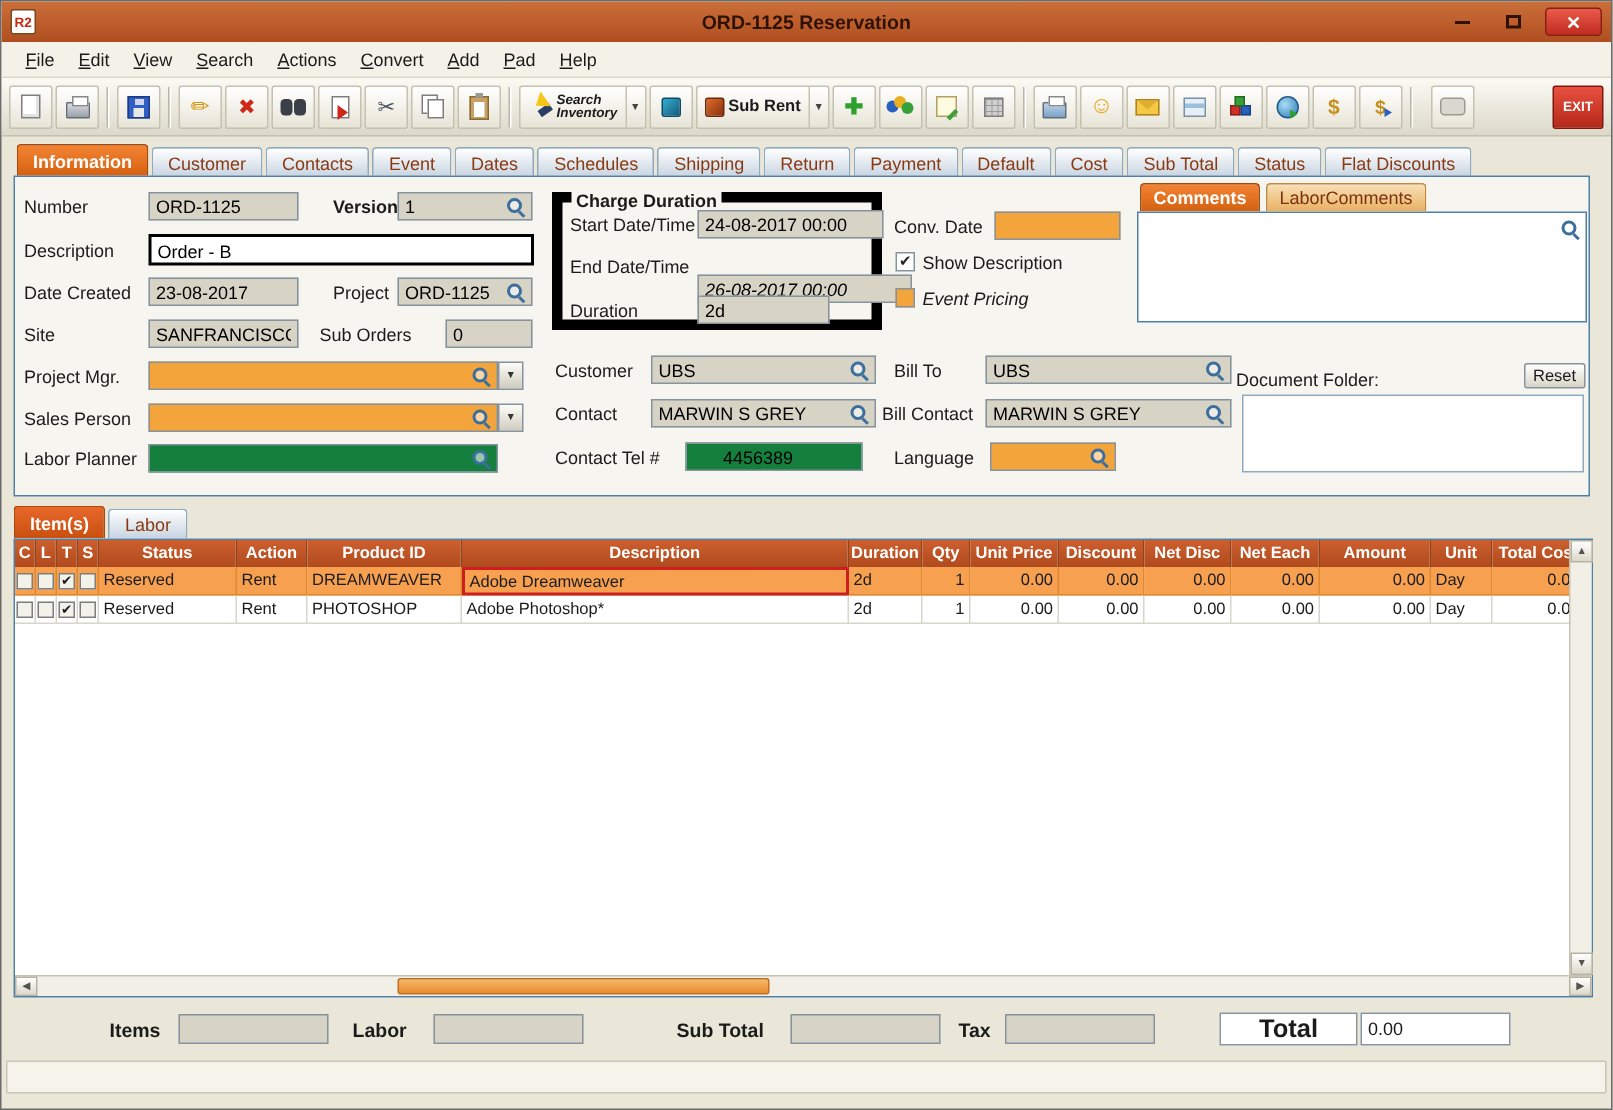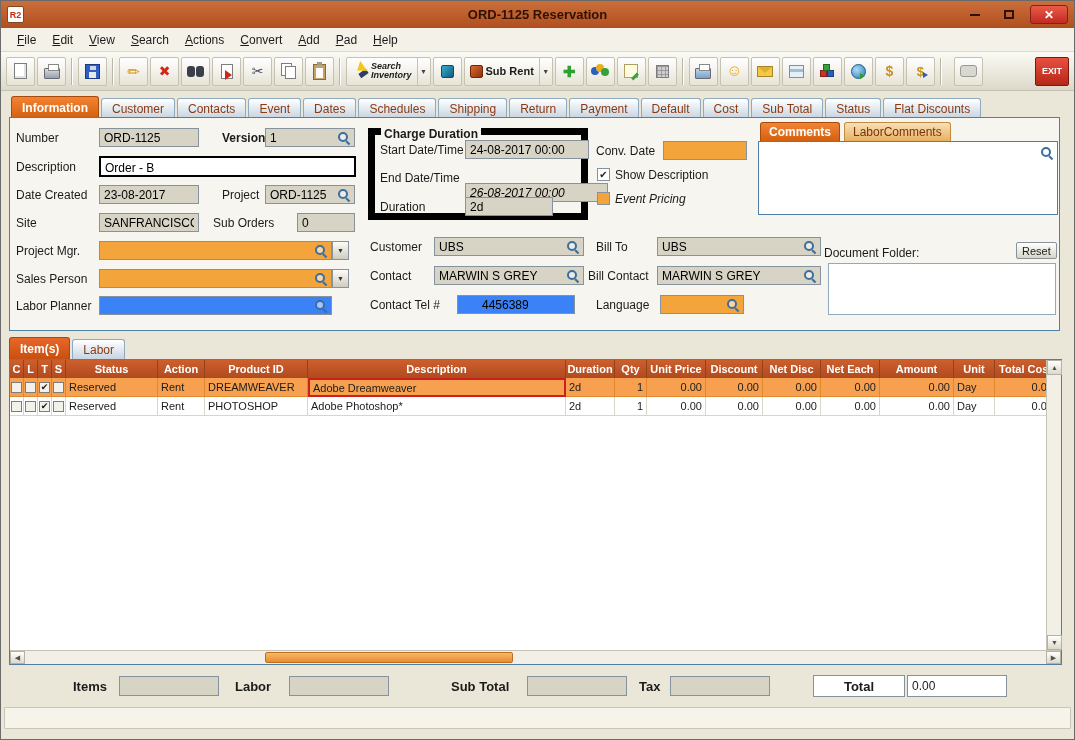--- a/index.html
+++ b/index.html
@@ -75,21 +75,21 @@
 
   
   .tabs { position:absolute; left:10px; top:95px; height:22px; display:flex; gap:2px; align-items:flex-end; }
   .tab { height:20px; padding:0 10px; display:flex; align-items:center; background:linear-gradient(#ffffff,#c7d4e1); border:1px solid #8fa9bf; border-bottom:none; border-radius:3px 3px 0 0; color:#8a3a12; white-space:nowrap; }
   .tab.sel { height:22px; background:linear-gradient(#f28433,#d4600f); border-color:#a8490e; color:#fff; font-weight:bold; }
 
   
   .info-panel { position:absolute; left:8px; top:116px; width:1051px; height:214px; background:#f7f5ef; border:1px solid #4f7ea6; }
   .lbl { position:absolute; white-space:nowrap; color:#1b1b1b; }
   .fld { position:absolute; height:19px; background:#d7d3c5; border:1px solid #86929e; display:flex; align-items:center; padding:0 4px; overflow:hidden; white-space:nowrap; color:#000; }
-  .fld.white { background:#3b82f6;padding-left:24px; }
+  .fld.white { background:#15803d;padding-left:24px; }
   .fld.orange { background:#f3a53c; }
   .fld.focus { background:#fff; border:2px solid #000; height:21px; }
   .fld .ftext { flex:1; overflow:hidden; }
   .mag { width:13px; height:13px; position:relative; display:inline-block; flex:none; }
   .mag::before { content:""; position:absolute; left:1px; top:1px; width:6px; height:6px; border:2px solid #3c6e9e; border-radius:50%; background:rgba(255,255,255,.55); }
   .mag::after { content:""; position:absolute; left:9px; top:9px; width:5px; height:2px; background:#3c6e9e; transform:rotate(45deg); transform-origin:left center; }
   .combo-btn { position:absolute; width:17px; height:19px; border:1px solid #86929e; background:linear-gradient(#fdfdf8,#cfccbe); display:flex; align-items:center; justify-content:center; font-size:7px; color:#333; }
   .grpbox { position:absolute; border:7px solid #000000; }
   .grp-title { position:absolute; top:-8px; left:6px; background:#f7f5ef; padding:0 3px; font-weight:bold; }
   .cb { position:absolute; width:13px; height:13px; border:1px solid #86929e; background:#fff; display:flex; align-items:center; justify-content:center; font-size:10px; color:#222; }
@@ -119,21 +119,21 @@
   
   .vscroll { position:absolute; right:0; top:0; width:15px; height:290px; background:#f2f0e6; border-left:1px solid #c6c3b4; }
   .hscroll { position:absolute; left:0; bottom:0; width:1051px; height:14px; background:#f2f0e6; border-top:1px solid #c6c3b4; }
   .sbtn { position:absolute; background:linear-gradient(#ffffff,#dcd9ca); border:1px solid #b5b2a3; display:flex; align-items:center; justify-content:center; font-size:7px; color:#55524a; }
   .hthumb { position:absolute; left:255px; top:1px; width:248px; height:11px; background:linear-gradient(#f8b868,#e88c30); border:1px solid #c06f20; border-radius:2px; }
 
   
   .sum-lbl { position:absolute; font-weight:bold; font-size:13px; }
   .sum-fld { position:absolute; width:100px; height:20px; background:#d7d3c5; border:1px solid #86929e; padding:0 4px; display:flex; align-items:center; }
   .sum-fld.white { background:#fff; }
-  .total-box { position:absolute; width:92px; height:22px; background:#fff; border:1px solid #86929e; display:flex; align-items:center; justify-content:center; font-weight:bold; font-size:13px; }
+  .total-box { position:absolute; width:92px; height:22px; background:#fff; border:1px solid #86929e; display:flex; align-items:center; justify-content:center; font-weight:bold; font-size:17px; }
 
   .statusbar { position:absolute; left:3px; right:3px; top:706px; height:22px; background:#f6f4ea; border:1px solid #c8c5b6; border-radius:1px; }
 </style>
 </head>
 <body>
 
 <div class="window">
 
   <div class="titlebar">
     <span class="applogo">R2</span>

